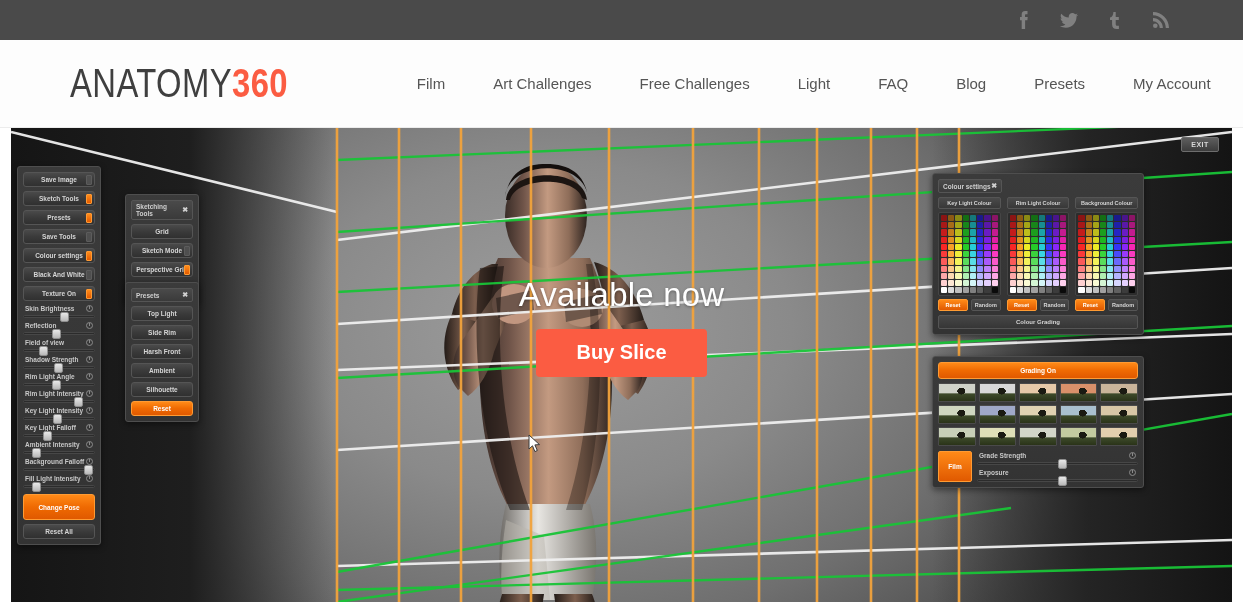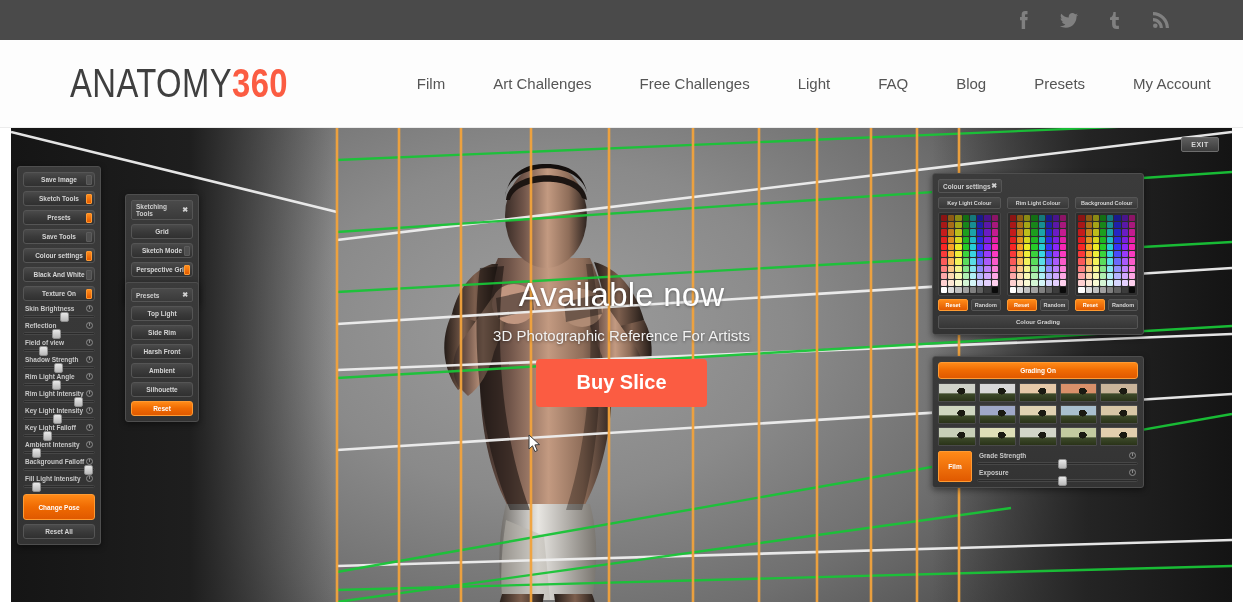--- a/index.html
+++ b/index.html
@@ -445,21 +445,20 @@
       <line x1="748" y1="0" x2="748" y2="474"></line>
       <line x1="806" y1="0" x2="806" y2="474"></line>
       <line x1="860" y1="0" x2="860" y2="474"></line>
       <line x1="906" y1="0" x2="906" y2="474"></line>
       <line x1="948" y1="0" x2="948" y2="474"></line>
     </g>
   </svg>
 
   <div class="hero-text">
     <div class="hero-title">Available now</div>
-    <div class="hero-sub">3D Photographic Reference For Artists</div>
     <button class="buy-btn">Buy Slice</button>
   </div>
 
   <svg class="cursor" width="13" height="19" viewBox="0 0 13 19">
     <path d="M1 1 L1 15 L4.5 11.8 L6.9 17.6 L9.3 16.5 L6.9 10.9 L11.5 10.6 Z" fill="#ffffff" stroke="#3a3a3a" stroke-width="1"></path>
   </svg>
 
   <div class="exit-btn">EXIT</div>
 
   <div class="panel" id="left-panel">

